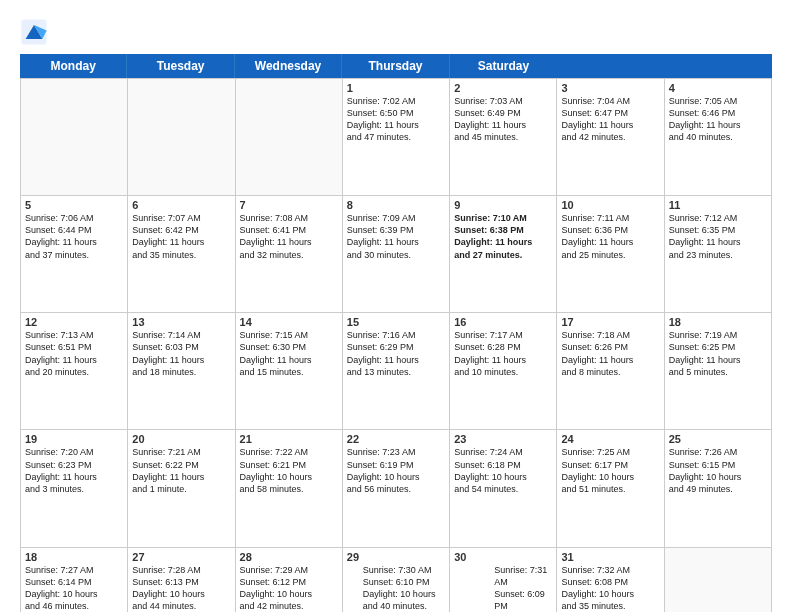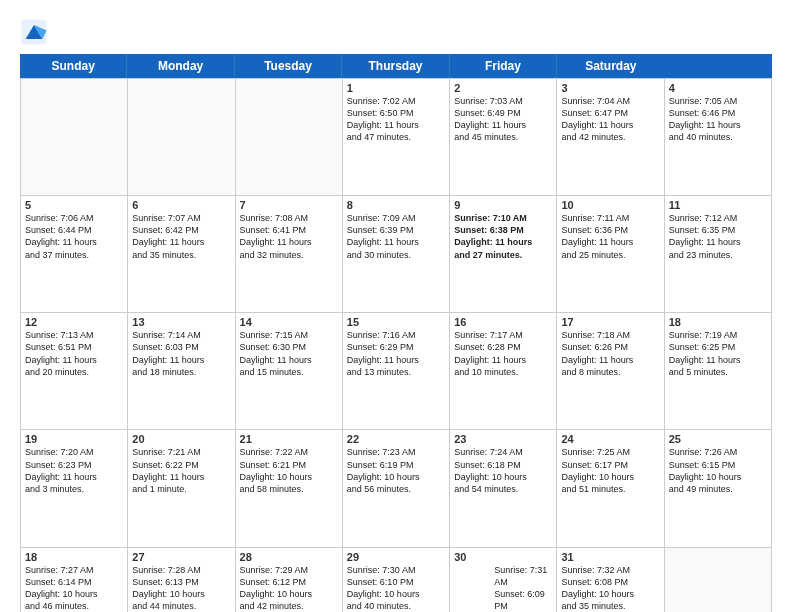--- a/index.html
+++ b/index.html
@@ -122,25 +122,24 @@
       </div>
     </div>
     <div class="title-block">
       <div class="month-title"></div>
       <div class="location"></div>
     </div>
   </div>
 
   <div class="calendar">
     <div class="cal-header">
-    <div class="cal-header-cell">Sunday</div>
         <div class="cal-header-cell">Monday</div>
         <div class="cal-header-cell">Tuesday</div>
+        <div class="cal-header-cell">Wednesday</div>
         <div class="cal-header-cell">Thursday</div>
-        <div class="cal-header-cell">Friday</div>
         <div class="cal-header-cell">Saturday</div>
       </div>
     <div class="cal-body">
     <div class="cal-row">
           <div class="cal-cell empty"></div>
           <div class="cal-cell empty"></div>
           <div class="cal-cell empty"></div>
           <div class="cal-cell">
             <span class="day-num">1</span>
             <div class="day-info" style="white-space: pre-line;">Sunrise: 7:02 AM
@@ -340,21 +339,21 @@
           </div>
           <div class="cal-cell">
             <span class="day-num">28</span>
             <div class="day-info" style="white-space: pre-line;">Sunrise: 7:29 AM
 Sunset: 6:12 PM
 Daylight: 10 hours
 and 42 minutes.</div>
           </div>
           <div class="cal-cell">
             <span class="day-num">29</span>
-            <div class="day-info" style="white-space: pre-line;">Sunrise: 7:30 AM
+            <div class="day-info" style="white-space: pre-line; margin-left: 16px;">Sunrise: 7:30 AM
 Sunset: 6:10 PM
 Daylight: 10 hours
 and 40 minutes.</div>
           </div>
           <div class="cal-cell">
             <span class="day-num">30</span>
             <div class="day-info" style="white-space: pre-line; margin-left: 40px;">Sunrise: 7:31 AM
 Sunset: 6:09 PM
 Daylight: 10 hours
 and 37 minutes.</div>

